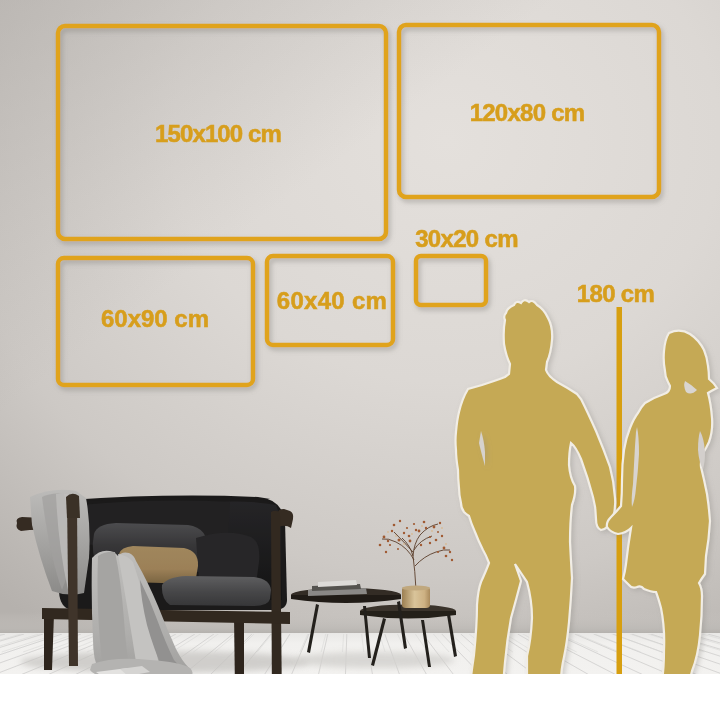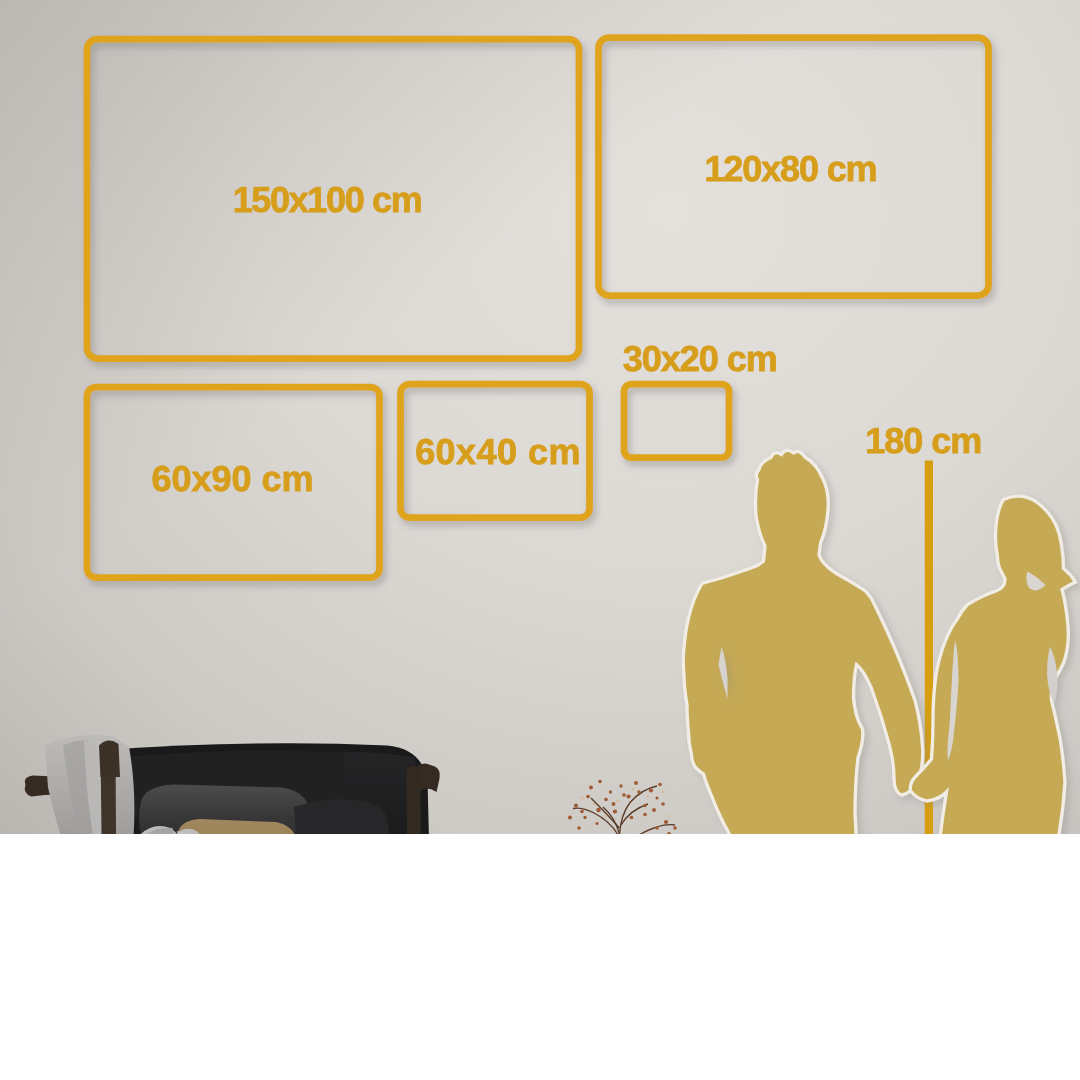--- a/index.html
+++ b/index.html
@@ -1,16 +1,16 @@
 <!DOCTYPE html>
 <html><head>
 <meta charset="utf-8">
 <style>
 html,body{margin:0;padding:0;background:#fff}
-#stage{position:relative;width:720px;height:556px;overflow:hidden;font-family:"Liberation Sans",sans-serif}
+#stage{position:relative;width:720px;height:674px;overflow:hidden;font-family:"Liberation Sans",sans-serif}
 text{font-family:"Liberation Sans",sans-serif;font-weight:bold;fill:#d79e1c;stroke:#d79e1c;stroke-width:0.55}
 </style>
 </head>
 <body>
 <div id="stage">
 <svg width="720" height="720" viewBox="0 0 720 720">
 <defs>
 <radialGradient id="wallg" cx="0.62" cy="0.22" r="0.95">
 <stop offset="0" stop-color="#e4e0dc"></stop>
 <stop offset="0.4" stop-color="#dcd8d4"></stop>

